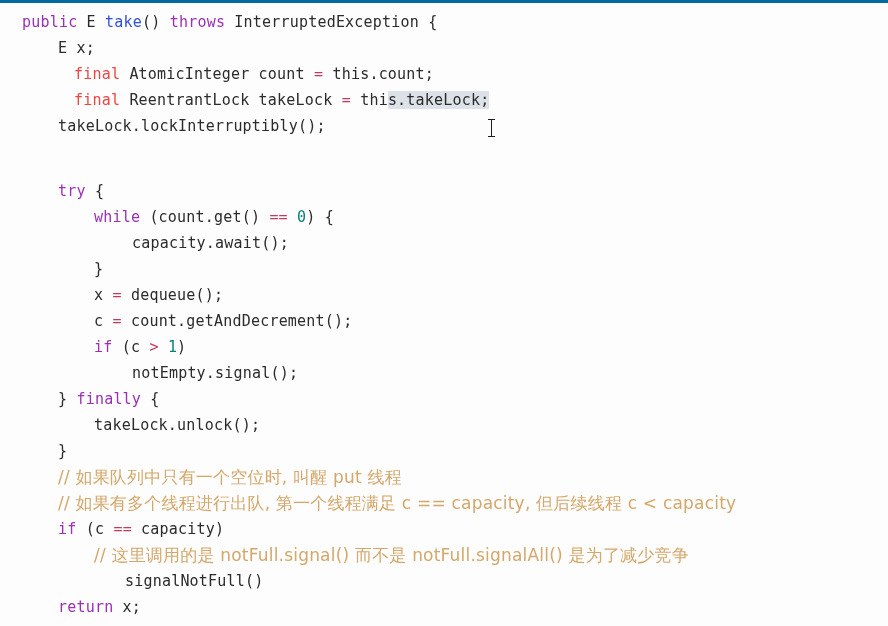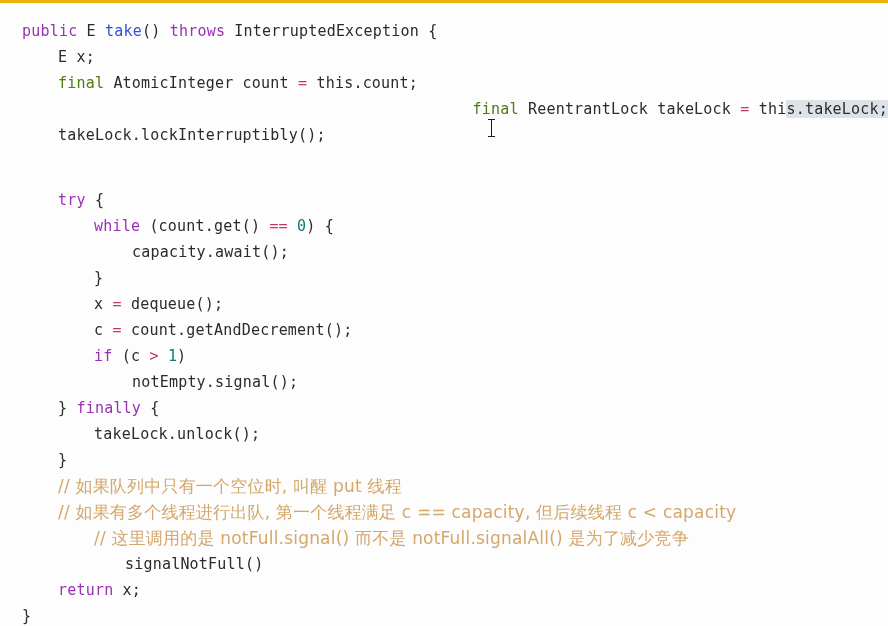--- a/index.html
+++ b/index.html
@@ -13,38 +13,38 @@
     overflow: hidden;
     font-family: "DejaVu Sans Mono", "Liberation Mono", monospace;
   }
 
   #code-viewer {
     position: relative;
     width: 888px;
     height: 626px;
     background: #fdfdfd;
     box-sizing: border-box;
-    border-top: 3px solid #eab308;
-    padding: 15px 0 0 0;
+    border-top: 3px solid #0369a1;
+    padding: 6px 0 0 0;
   }
 
   .code-line {
     height: 26px;
     line-height: 26px;
     font-size: 15px;
     white-space: pre;
     padding-left: 22px;
     color: #2b2b2b;
     letter-spacing: 0.2px;
   }
 
   
   .tok-keyword   { color: #9b30b5; }      
   .tok-type      { color: #0b8076; }      
-  .tok-modifier  { color: #4d7c0f; }      
+  .tok-modifier  { color: #ef4444; margin-left: 16px; }      
   .tok-method    { color: #3250d6; }      
   .tok-operator  { color: #c23b5e; }      
   .tok-number    { color: #0b8076; }      
   .tok-plain     { color: #2b2b2b; }
   .tok-comment   { color: #d4a76a; }
 
   .cjk {
     font-family: "DejaVu Sans", "Liberation Sans", sans-serif;
     font-size: 17px;
   }
@@ -88,21 +88,21 @@
 
 <div id="code-viewer">
 
   <div class="code-line" style="padding-left:22px;"><span class="tok-keyword">public</span><span class="tok-plain"> E </span><span class="tok-method">take</span><span class="tok-plain">() </span><span class="tok-keyword">throws</span><span class="tok-plain"> InterruptedException {</span></div>
 
   <div class="code-line" style="padding-left:58px;"><span class="tok-plain">E x;</span></div>
 
 
   <div class="code-line" style="padding-left:58px;"><span class="tok-modifier">final</span><span class="tok-plain"> AtomicInteger count </span><span class="tok-operator">=</span><span class="tok-plain"> this.count;</span></div>
 
-  <div class="code-line" style="padding-left:58px;text-align:right;"><span class="tok-modifier">final</span><span class="tok-plain"> ReentrantLock takeLock </span><span class="tok-operator">=</span><span class="tok-plain"> thi</span><span class="tok-plain sel-highlight">s.takeLock;</span></div>
+  <div class="code-line" style="padding-left:58px;"><span class="tok-modifier">final</span><span class="tok-plain"> ReentrantLock takeLock </span><span class="tok-operator">=</span><span class="tok-plain"> thi</span><span class="tok-plain sel-highlight">s.takeLock;</span></div>
 
   <div class="code-line" style="padding-left:58px;"><span class="tok-plain">takeLock.lockInterruptibly();</span></div>
 
   <div class="code-line" style="padding-left:58px;margin-top:39px;"><span class="tok-keyword">try</span><span class="tok-plain"> {</span></div>
 
   <div class="code-line" style="padding-left:94px;"><span class="tok-keyword">while</span><span class="tok-plain"> (count.get() </span><span class="tok-operator">==</span><span class="tok-plain"> </span><span class="tok-number">0</span><span class="tok-plain">) {</span></div>
 
   <div class="code-line" style="padding-left:132px;"><span class="tok-plain">capacity.await();</span></div>
 
   <div class="code-line" style="padding-left:94px;"><span class="tok-plain">}</span></div>
@@ -118,20 +118,21 @@
   <div class="code-line" style="padding-left:58px;"><span class="tok-plain">} </span><span class="tok-keyword">finally</span><span class="tok-plain"> {</span></div>
 
   <div class="code-line" style="padding-left:94px;"><span class="tok-plain">takeLock.unlock();</span></div>
 
   <div class="code-line" style="padding-left:58px;"><span class="tok-plain">}</span></div>
 
   <div class="code-line cjk" style="padding-left:58px;"><span class="tok-comment">// 如果队列中只有一个空位时, 叫醒 put 线程</span></div>
 
   <div class="code-line cjk" style="padding-left:58px;"><span class="tok-comment">// 如果有多个线程进行出队, 第一个线程满足 c == capacity, 但后续线程 c &lt; capacity</span></div>
 
+  <div class="code-line" style="padding-left:58px;"><span class="tok-keyword">if</span><span class="tok-plain"> (c </span><span class="tok-operator">==</span><span class="tok-plain"> capacity)</span></div>
 
   <div class="code-line cjk" style="padding-left:94px;"><span class="tok-comment">// 这里调用的是 notFull.signal() 而不是 notFull.signalAll() 是为了减少竞争</span></div>
 
   <div class="code-line" style="padding-left:94px;margin-left:31px;"><span class="tok-plain">signalNotFull()</span></div>
 
   <div class="code-line" style="padding-left:58px;"><span class="tok-keyword">return</span><span class="tok-plain"> x;</span></div>
 
   <div class="code-line" style="padding-left:22px;"><span class="tok-plain">}</span></div>
 
   <div id="text-cursor">

